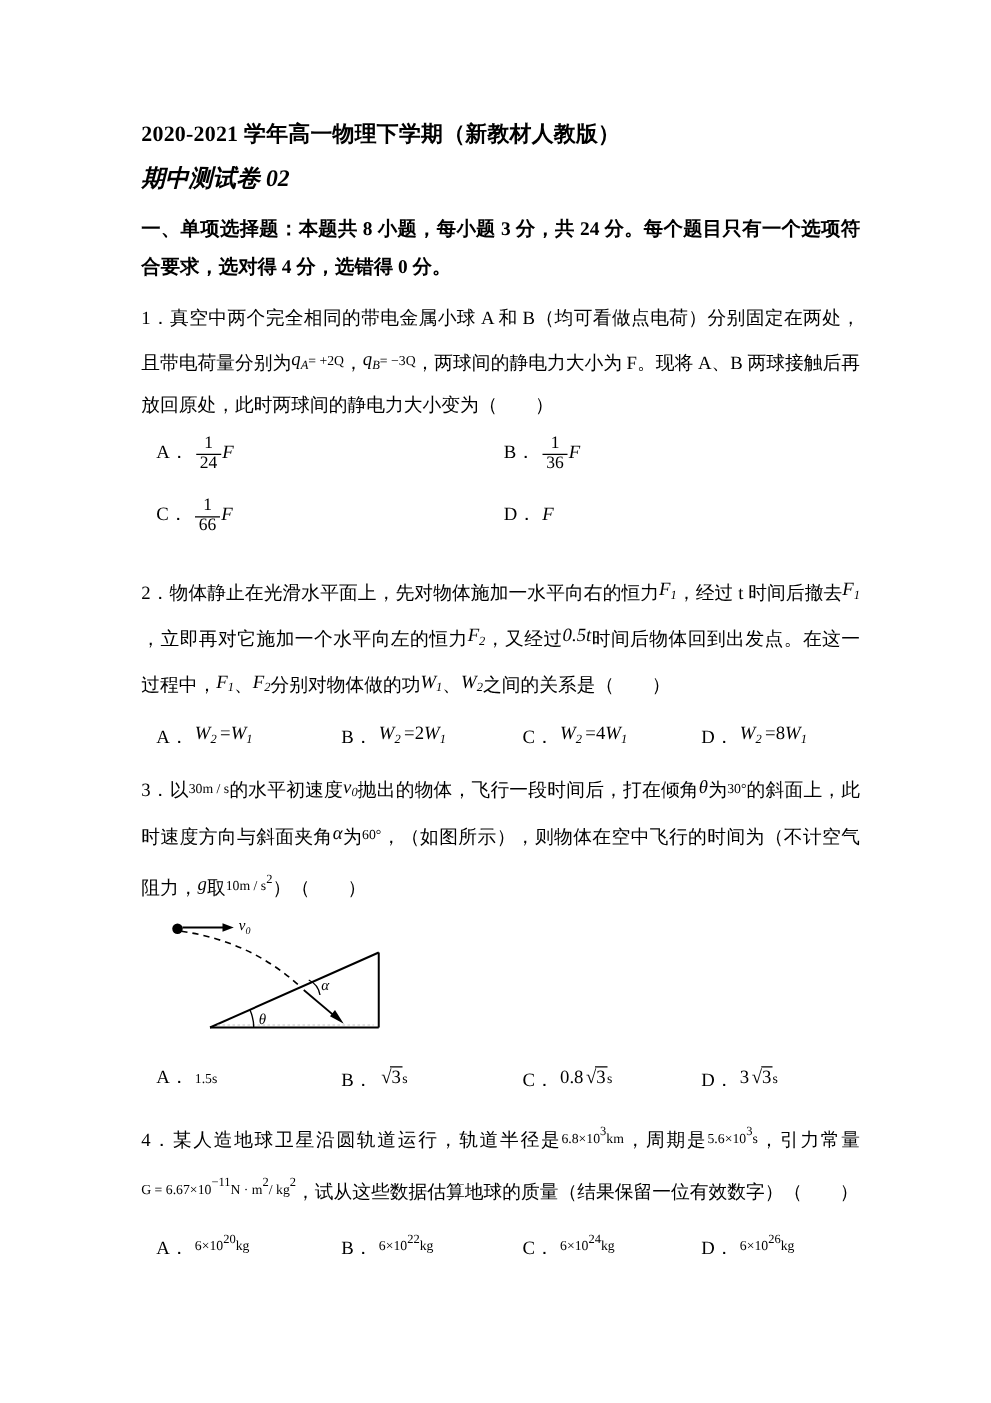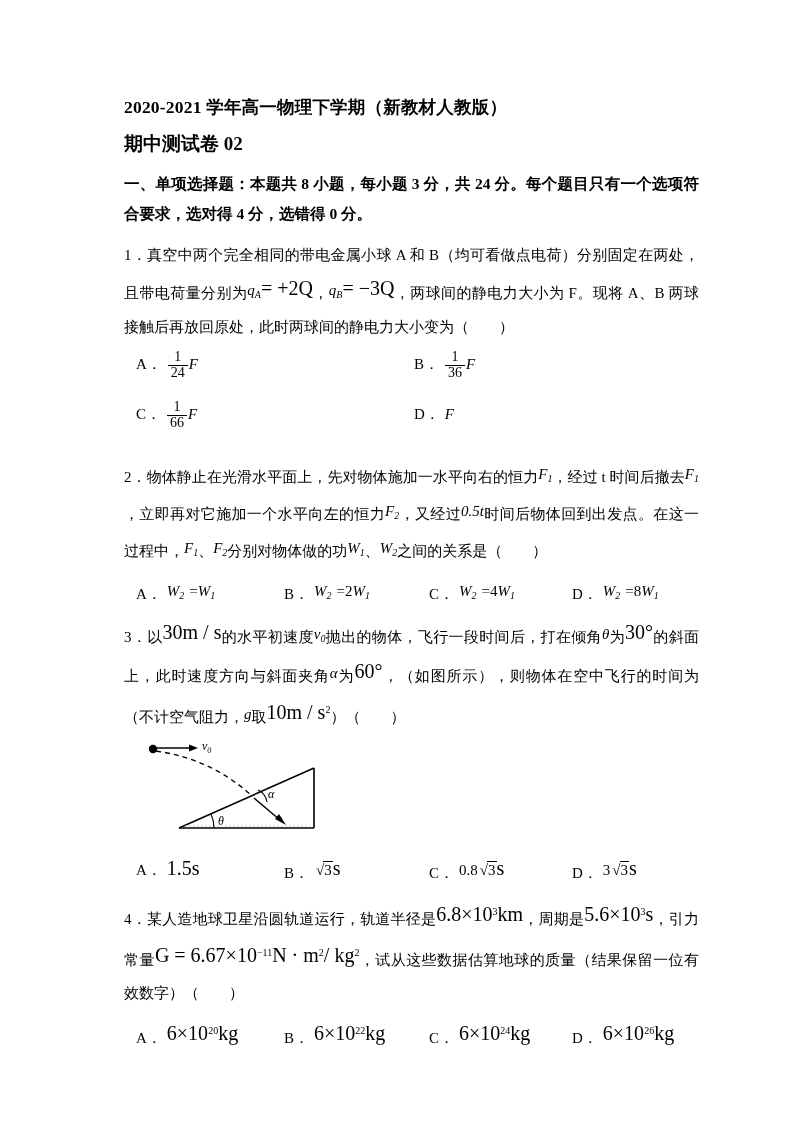--- a/index.html
+++ b/index.html
@@ -10,21 +10,21 @@
   body {
     width: 793px;
     height: 1122px;
     position: relative;
     font-family: "Liberation Serif", "DejaVu Serif", serif;
     color: #000000;
     overflow: hidden;
   }
   .page {
     position: absolute;
-    left: 11px; top: 0;
+    left: 0; top: 0;
     width: 712px;
     height: 1122px;
     padding: 0;
   }
   .content {
     position: absolute;
     left: 113px;
     top: 92px;
     width: 575px;
   }
@@ -36,20 +36,21 @@
     line-height: 30px;
     letter-spacing: 0.2px;
     margin: 0;
     white-space: nowrap;
   }
   .doc-subtitle {
     font-weight: bold;
     font-size: 19px;
     line-height: 32px;
     margin: 6px 0 0 0;
+    font-style: italic;
   }
   .scope-line {
     font-size: 14.5px;
     line-height: 26px;
     margin: 10px 0 0 0;
   }
   .section-head {
     font-weight: bold;
     font-size: 15.5px;
     line-height: 30px;
@@ -99,21 +100,21 @@
   .cw1 { left: 12px; }
   .cw2 { left: 290px; }
 
   
   .mi {
     font-family: "Liberation Serif", "DejaVu Serif", serif;
     font-style: italic;
     font-size: 15px;
   }
   .mn { font-style: normal; }
-  .mtext { font-style: normal; font-size: 20px; }
+  .mtext { font-style: normal; font-size: 11px; }
   sub.ms {
     font-style: italic;
     font-size: 10px;
     vertical-align: -3px;
   }
   sup.mx {
     font-style: normal;
     font-size: 10px;
     vertical-align: 6px;
   }

